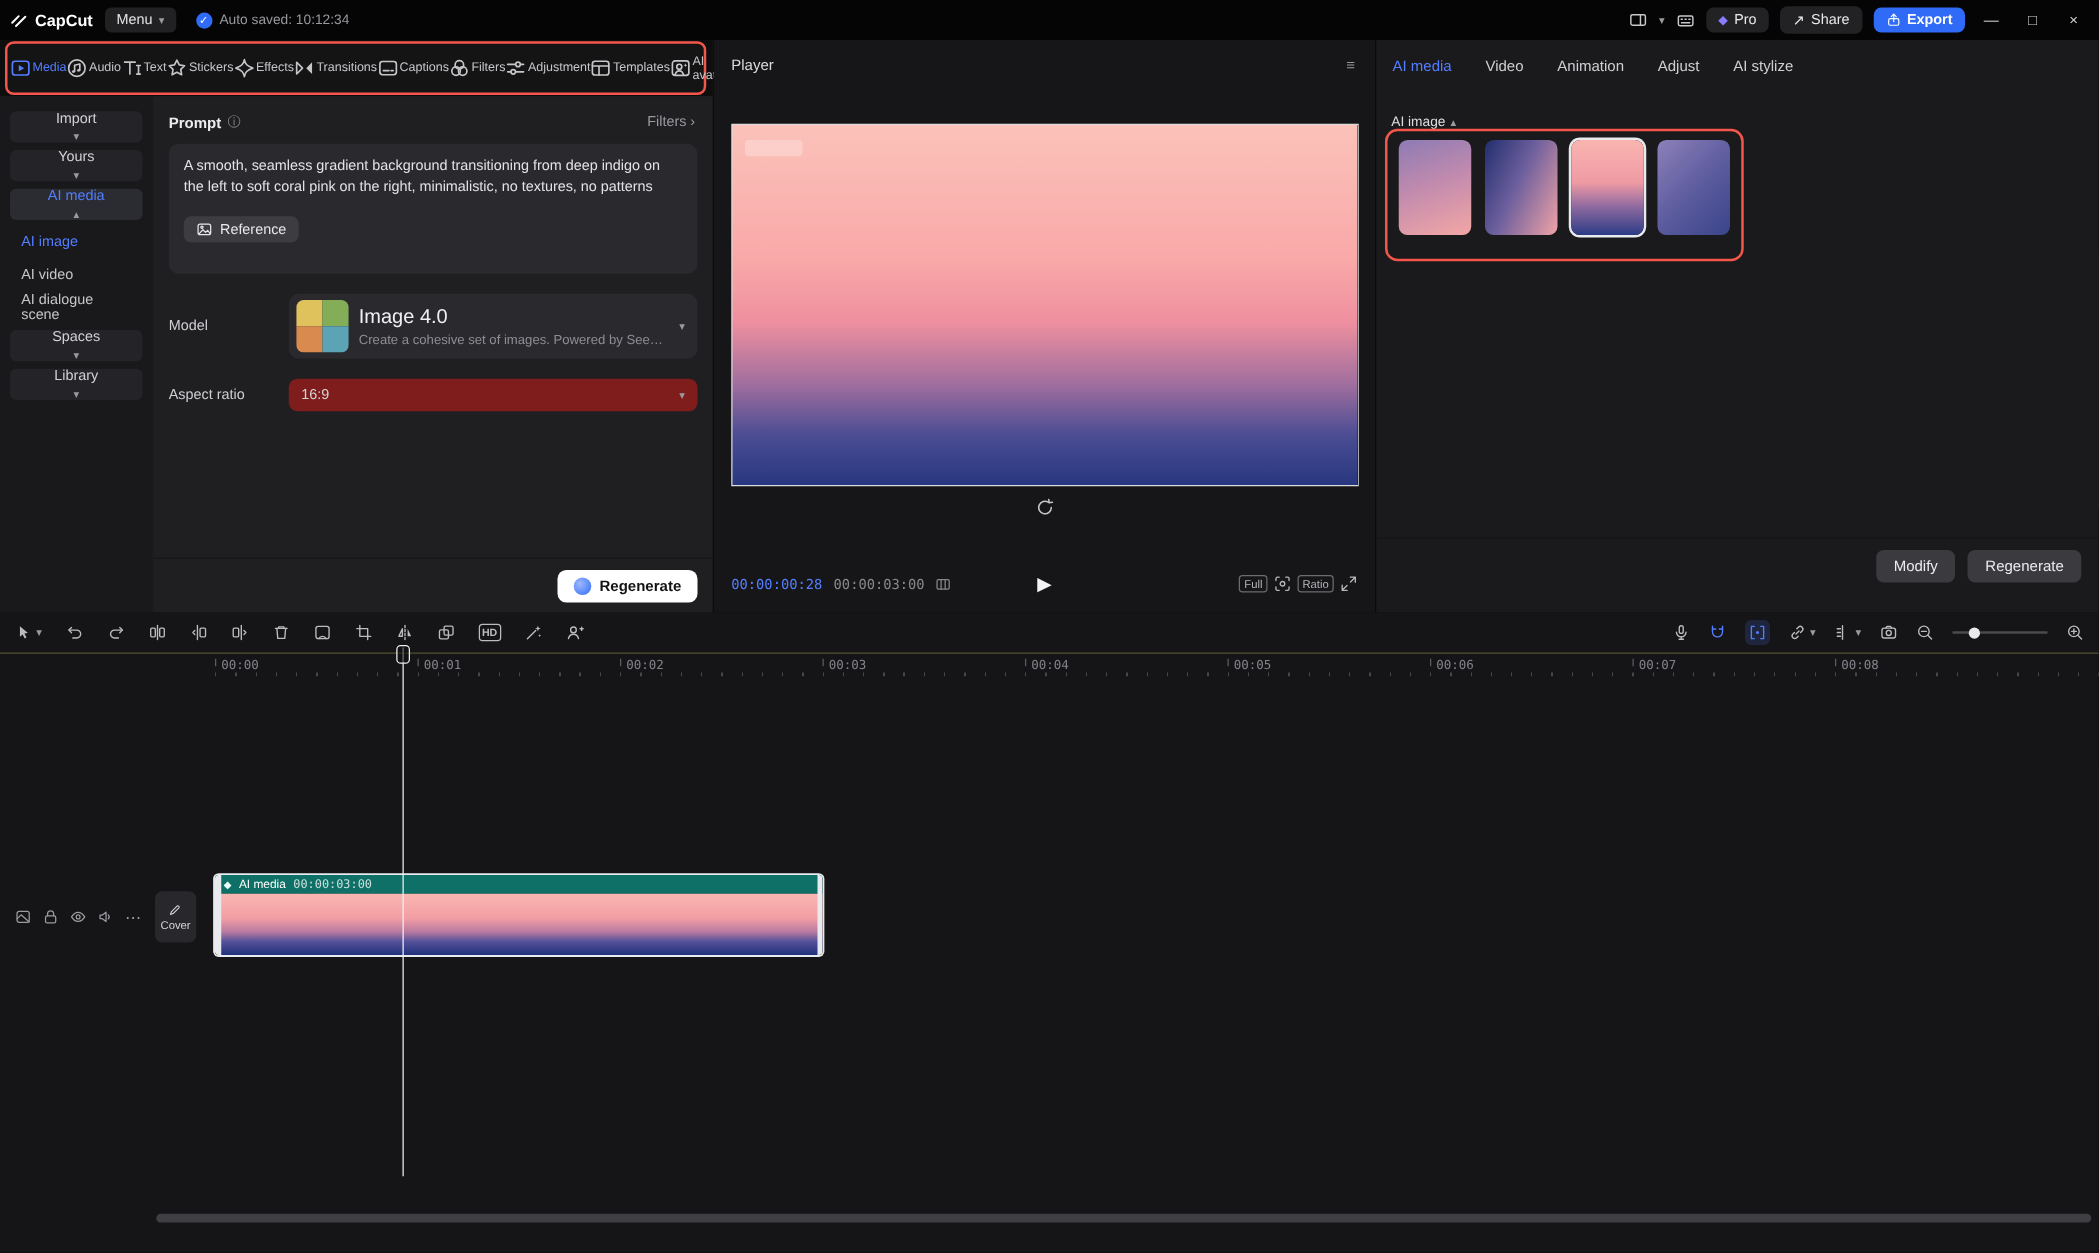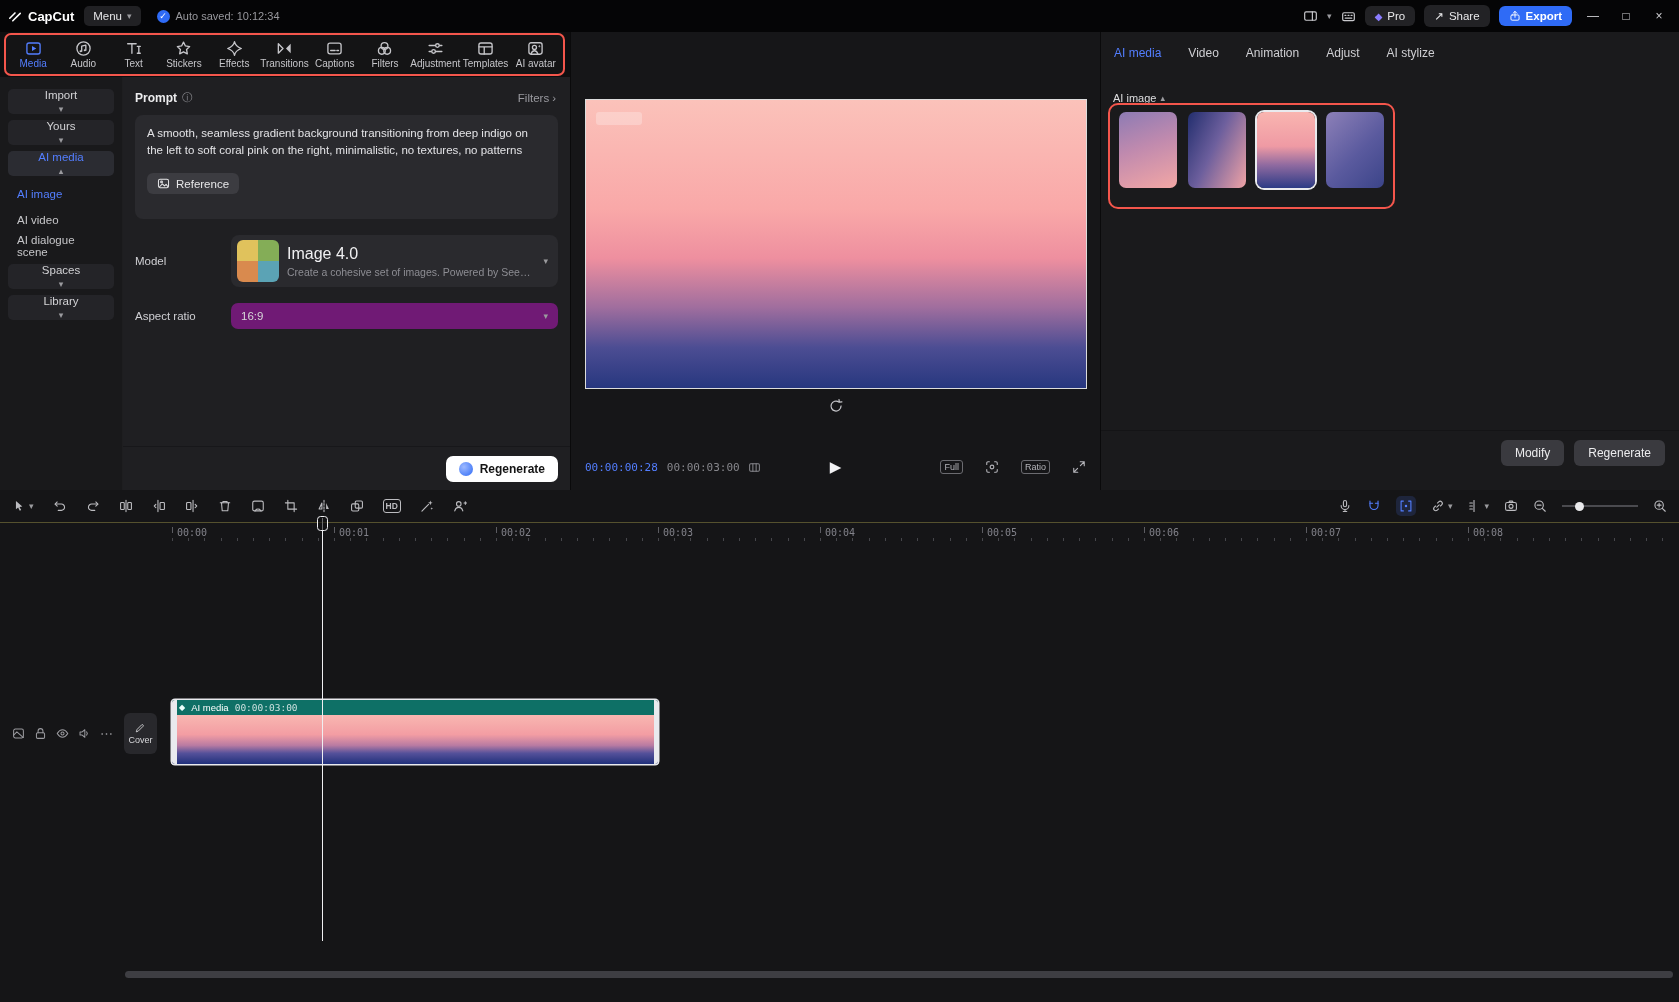--- a/index.html
+++ b/index.html
@@ -28,21 +28,21 @@
   .pill{display:inline-flex;align-items:center;gap:5px;background:#222225;border-radius:6px;color:#e8e8ea;font-size:11.5px;padding:4px 10px;}
   .pill .gem{color:#8a7cff;font-size:10px;}
   .pill.export-btn{background:var(--export);color:#fff;font-weight:bold;}
   .win-btn{width:24px;text-align:center;color:#cfcfd2;font-size:12px;}
 
   
   .main{position:absolute;top:32px;left:0;width:1679px;height:458px;}
   .left-region{position:absolute;left:0;top:0;width:570px;height:458px;background:#1e1e20;}
   .left-top{position:absolute;left:0;top:0;width:570px;height:45px;background:#0e0e0f;}
   .tools-strip{position:absolute;left:4px;top:1px;width:561px;height:43px;border:2px solid var(--red);border-radius:7px;background:#141415;display:flex;align-items:stretch;padding:0 2px;}
-  .tool-item{flex:1;display:flex;flex-direction:column;align-items:center;justify-content:center;gap:1px;color:#c6c6ca;font-size:10px;}
+  .tool-item{flex:1;display:flex;flex-direction:row;align-items:center;justify-content:center;gap:1px;color:#c6c6ca;font-size:10px;}
   .tool-item.active{color:var(--accent);}
 
   .sidebar{position:absolute;left:0;top:45px;width:122px;bottom:0;background:#19191b;padding-top:6px;}
   .side-row{height:25px;margin:6px 8px;padding:0 8px;display:flex;align-items:center;justify-content:space-between;background:#242428;border-radius:5px;font-size:11.5px;color:#d2d2d5;cursor:pointer;flex-direction:column;}
   .side-row.active{background:#2b2c32;color:var(--accent);}
   .side-sub{height:24px;margin:2px 8px;padding:0 9px;display:flex;align-items:center;font-size:11.5px;color:#c6c6c9;border-radius:5px;cursor:pointer;}
   .side-sub.active{color:var(--accent);}
 
   .prompt-panel{position:absolute;left:123px;top:45px;right:0;bottom:0;background:#1f1f22;}
   .pp-header{display:flex;justify-content:space-between;align-items:center;padding:14px 14px 0 12px;}
@@ -52,38 +52,38 @@
   .prompt-box{margin:10px 12px 0;background:#2a2a2e;border-radius:8px;padding:10px 12px;height:104px;position:relative;font-size:11.5px;line-height:1.5;color:#e3e3e6;cursor:text;}
   .reference-btn{position:absolute;left:12px;bottom:25px;display:inline-flex;align-items:center;gap:6px;background:#3c3c41;border-radius:6px;padding:4px 10px;font-size:11.5px;color:#e7e7e9;}
   .form-row{display:flex;align-items:center;margin:16px 12px 0;}
   .row-label{width:96px;font-size:11.5px;color:#cfcfd3;flex:none;}
   .model-ctl{flex:1;background:#2a2a2e;border-radius:8px;display:flex;align-items:center;gap:8px;padding:5px 10px 5px 6px;cursor:pointer;min-width:0;}
   .model-thumb{width:42px;height:42px;border-radius:6px;overflow:hidden;display:grid;grid-template:1fr 1fr / 1fr 1fr;flex:none;}
   .mt-a{background:#e0c25c;} .mt-b{background:#84ad57;} .mt-c{background:#d98a4e;} .mt-d{background:#5ba3b5;}
   .model-info{flex:1;min-width:0;}
   .model-name{font-size:16px;color:#f0f0f2;}
   .model-desc{font-size:10.5px;color:#8d8d93;white-space:nowrap;overflow:hidden;text-overflow:ellipsis;margin-top:3px;}
-  .aspect-ctl{flex:1;background:#701a75;border-radius:7px;height:26px;display:flex;align-items:center;justify-content:space-between;padding:0 10px;font-size:11.5px;cursor:pointer;}
+  .aspect-ctl{flex:1;background:#7f1d1d;border-radius:7px;height:26px;display:flex;align-items:center;justify-content:space-between;padding:0 10px;font-size:11.5px;cursor:pointer;}
   .pp-footer{position:absolute;left:0;right:0;bottom:0;height:44px;border-top:1px solid #17171a;display:flex;align-items:center;justify-content:flex-end;padding:0 12px;}
   .regen-btn{display:flex;align-items:center;gap:7px;background:#ffffff;color:#141414;font-weight:bold;border-radius:7px;padding:6px 13px;font-size:12px;}
   .regen-ic{width:14px;height:14px;border-radius:50%;background:radial-gradient(circle at 35% 35%,#9db9ff,#2f6bf6);}
 
   
   .player-panel{position:absolute;left:571px;top:0;width:529px;height:458px;background:#161618;}
   .player-header{display:flex;justify-content:space-between;align-items:center;padding:13px 16px 0 14px;color:#dcdcde;font-size:12px;}
   .preview{position:absolute;left:15px;top:68px;width:500px;height:288px;box-shadow:0 0 0 1px rgba(255,255,255,.85);}
   .watermark{position:absolute;left:10px;top:12px;width:46px;height:13px;border-radius:3px;background:rgba(255,255,255,.26);}
   .rotate-ctl{position:absolute;left:50%;top:366px;transform:translateX(-50%);color:#c6c6ca;}
   .player-controls{position:absolute;left:0;right:0;bottom:11px;height:24px;display:flex;align-items:center;padding:0 14px;}
   .mono{font-family:"DejaVu Sans Mono",monospace;}
   .time-cur{color:var(--accent);font-size:11px;}
   .time-dur{color:#87878c;font-size:11px;margin-left:9px;}
   .frame-ic{color:#87878c;margin-left:8px;}
   .play-btn{position:absolute;left:50%;transform:translateX(-50%);color:#f2f2f4;font-size:15px;}
-  .pc-right{margin-left:auto;display:flex;gap:22px;color:#b5b5ba;}
+  .pc-right{margin-left:auto;display:flex;gap:5px;color:#b5b5ba;}
   .badge{border:1px solid #6b6b70;border-radius:3px;padding:1px 3px;font-size:9px;color:#b5b5ba;}
 
   
   .right-panel{position:absolute;left:1101px;top:0;width:578px;height:458px;background:#1a1a1c;}
   .rp-tabs{display:flex;gap:27px;padding:14px 14px 0 13px;font-size:12px;color:#cfcfd3;}
   .rp-tab{cursor:pointer;}
   .rp-tab.active{color:var(--accent);}
   .rp-section{position:absolute;left:12px;top:60px;display:flex;align-items:center;gap:4px;font-size:11px;color:#dedee0;cursor:pointer;}
   .thumb-box{position:absolute;left:7px;top:71px;width:287px;height:106px;border:2px solid var(--red);border-radius:10px;display:flex;gap:11px;padding:7px 9px;}
   .ai-thumb{width:60px;height:76px;border-radius:7px;cursor:pointer;}
@@ -371,20 +371,24 @@
       <div class="pp-footer">
         <button class="regen-btn">
           <span class="regen-ic"></span>
           <span>Regenerate</span>
         </button>
       </div>
     </div>
   </div>
 
   <div class="player-panel">
+    <div class="player-header">
+      <span>Player</span>
+      <span style="color:#98989d;cursor:pointer;">≡</span>
+    </div>
     <div class="preview" style="background: linear-gradient(rgb(251, 194, 186) 0%, rgb(249, 168, 168) 38%, rgb(238, 143, 159) 55%, rgb(160, 110, 158) 72%, rgb(76, 77, 147) 86%, rgb(39, 55, 127) 100%);">
       <div class="watermark"></div>
     </div>
     <div class="rotate-ctl">
       <svg width="16" height="16" viewBox="0 0 16 16">
           <path d="M13 8A5 5 0 1 1 10.8 3.9"></path>
           <path d="M11 1.6l.3 2.6 2.6-.4"></path>
         </svg>
     </div>
     <div class="player-controls">

